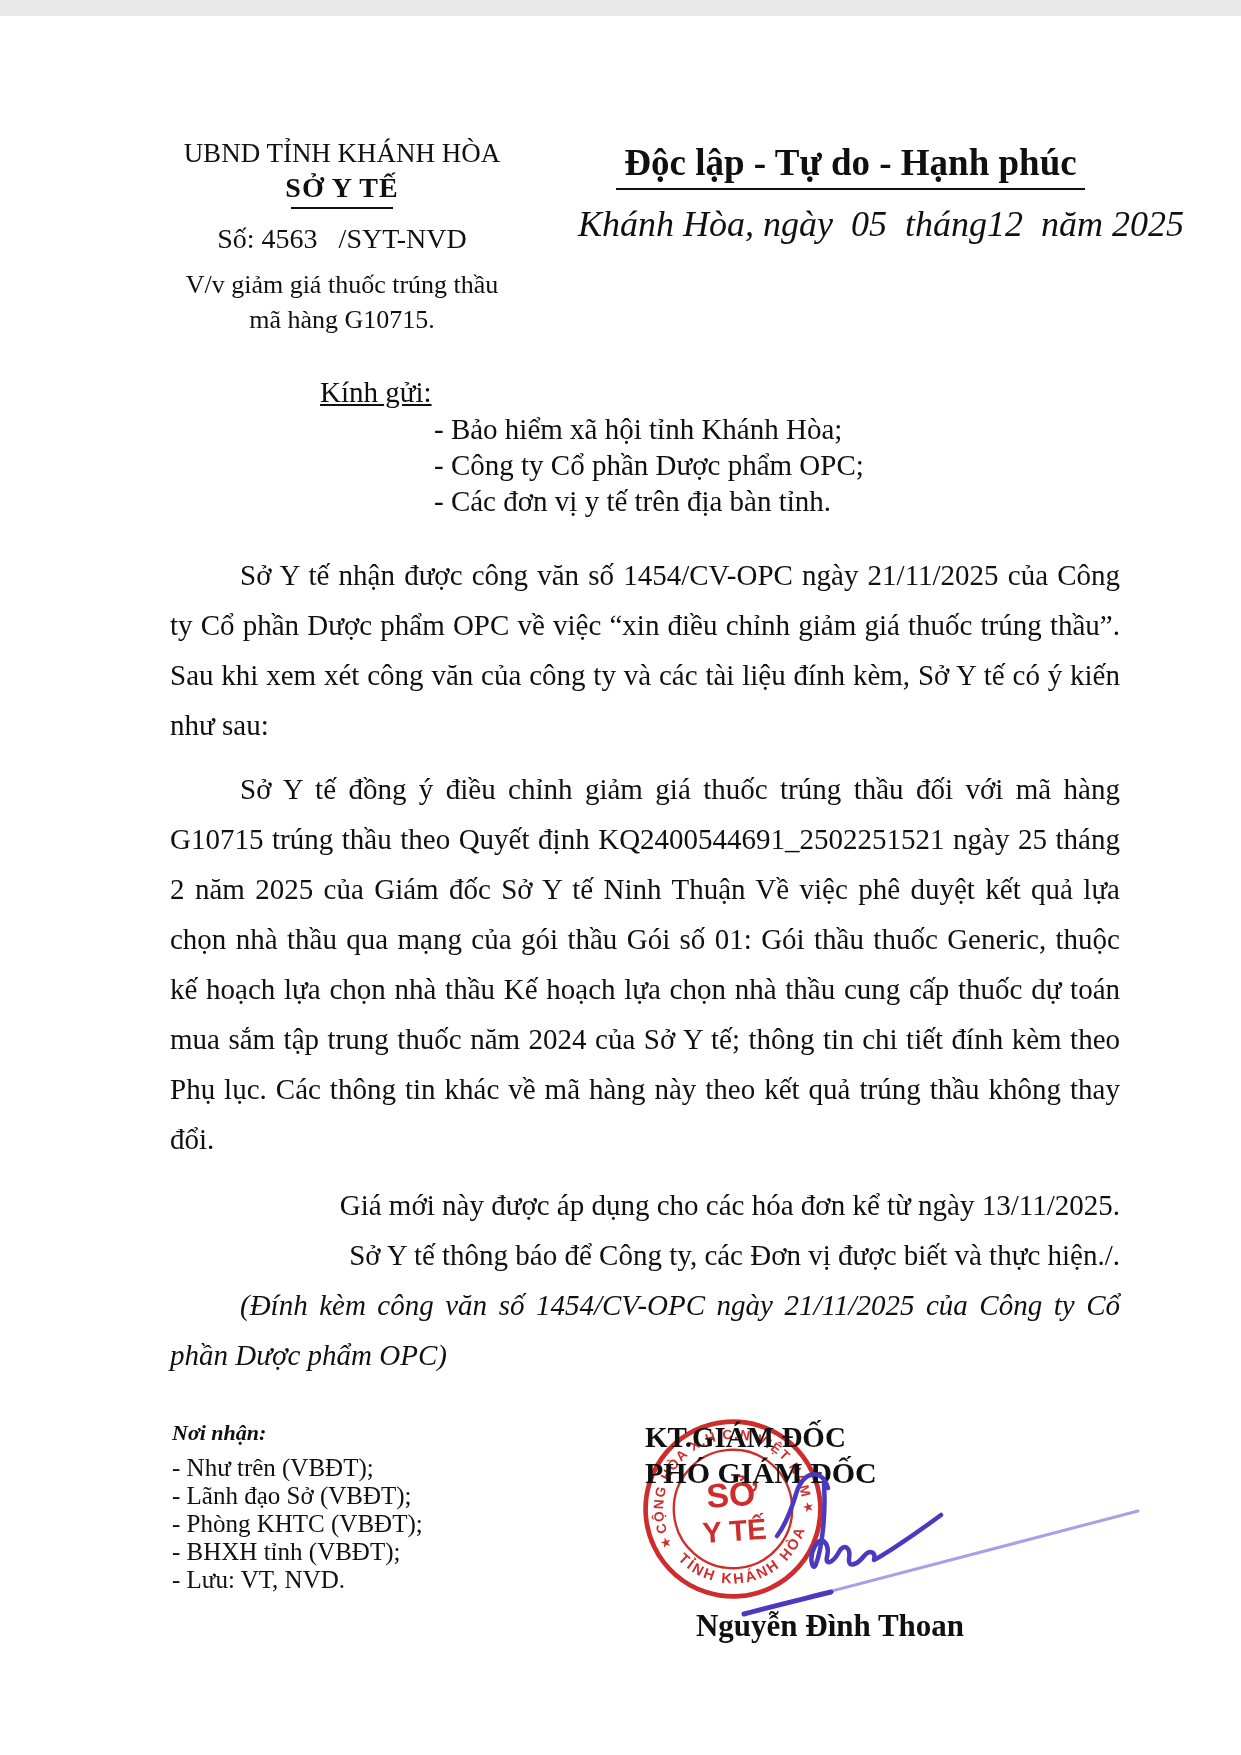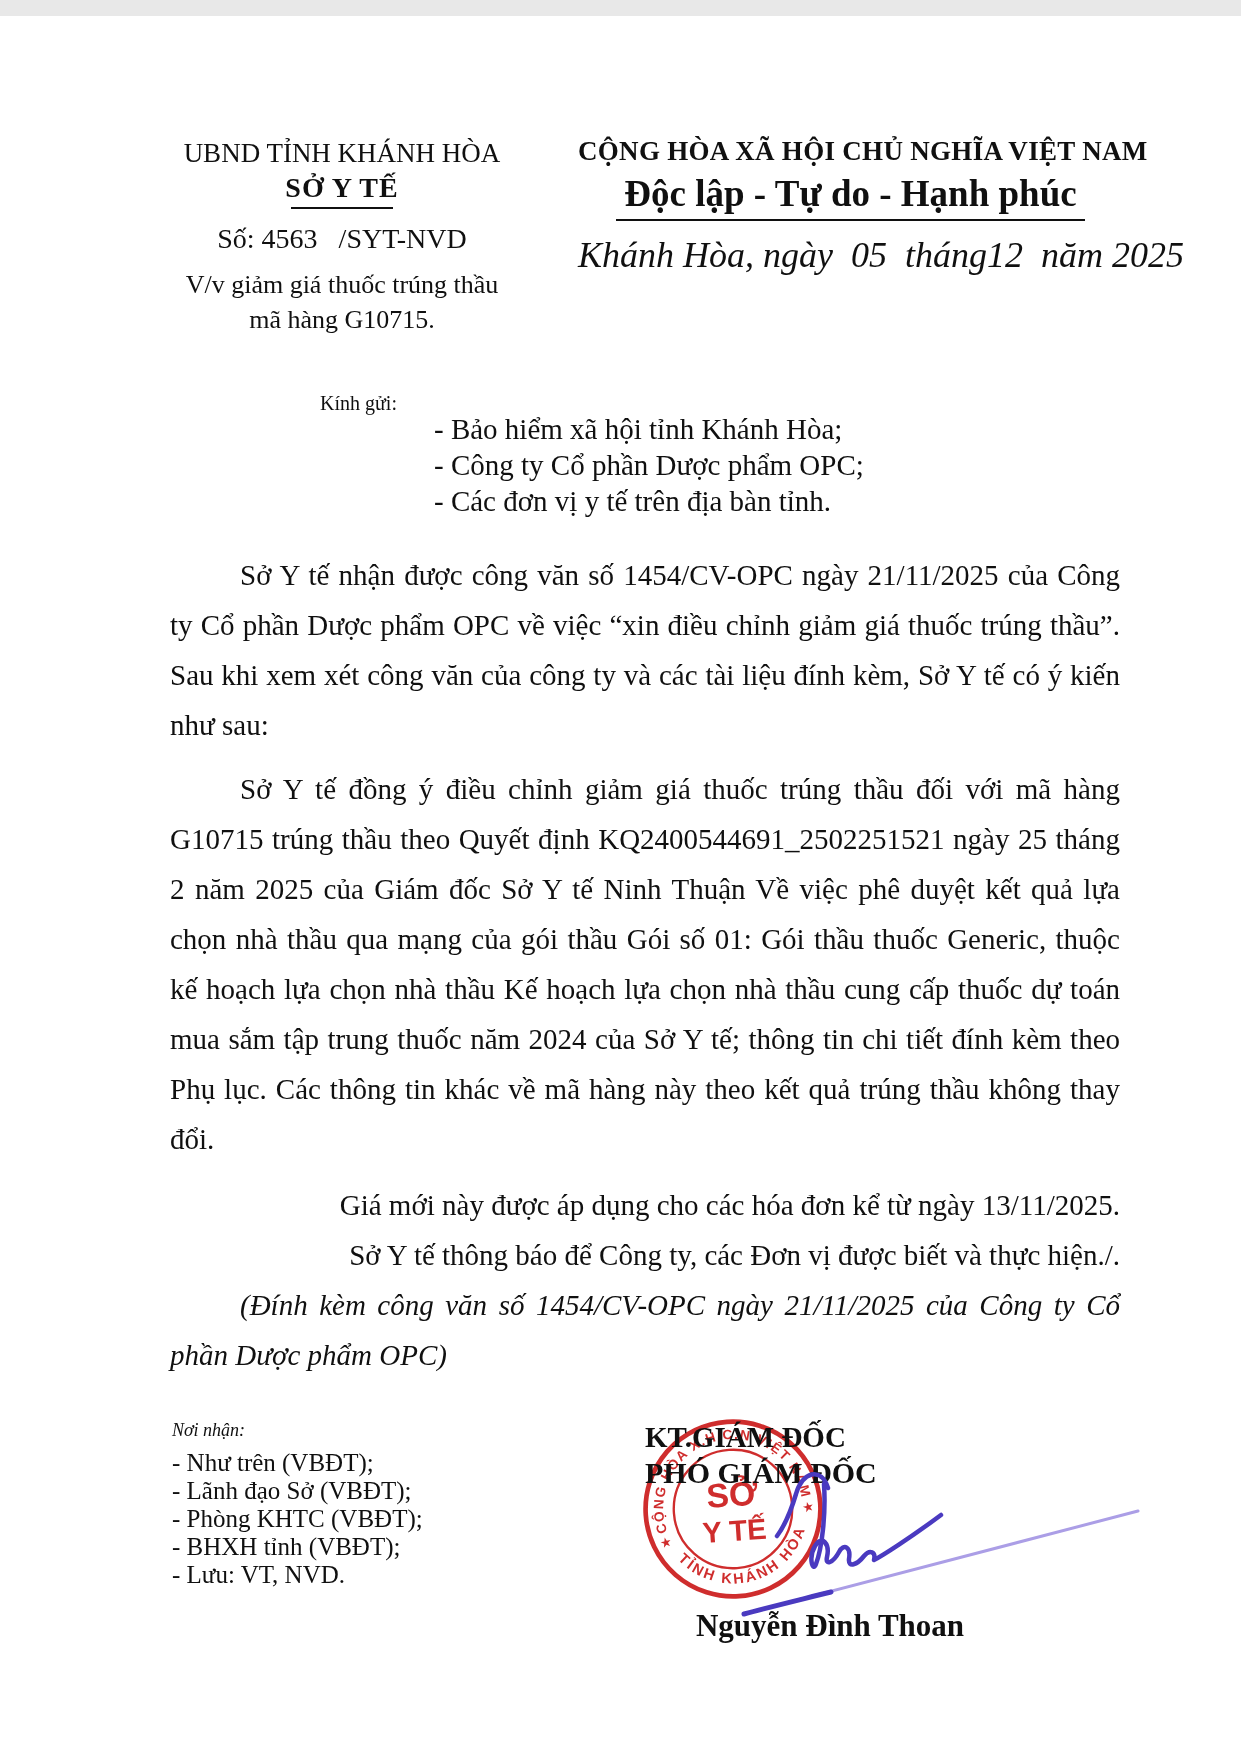--- a/index.html
+++ b/index.html
@@ -22,32 +22,32 @@
   .h-org{font-size:28px;line-height:36px;font-weight:bold;letter-spacing:1px;}
   .h-org-underline{width:102px;height:0;border-bottom:2px solid var(--text);margin:1px auto 0;}
   .h-number{font-size:28px;margin-top:14px;white-space:pre;}
   .h-subject{font-size:26px;line-height:35px;margin-top:12px;}
   .header-right{position:absolute;left:578px;top:120px;width:545px;text-align:center;}
   .n1{font-size:27px;font-weight:bold;white-space:nowrap;letter-spacing:.3px;}
   .n2{display:inline-block;font-size:37px;font-weight:bold;border-bottom:2px solid var(--text);
       padding:0 8px 4px;margin-top:5px;white-space:nowrap;}
   .dateline{font-size:36px;font-style:italic;margin-top:13px;white-space:pre;}
   
-  .kinhgui{position:absolute;left:320px;top:376px;font-size:20px;}
+  .kinhgui{position:absolute;left:320px;top:360px;font-size:29px;text-decoration:underline;}
   .recipient-list{position:absolute;left:434px;top:395px;font-size:29px;line-height:36px;}
   
   .body-block{position:absolute;left:170px;top:534px;width:950px;}
   .p{margin:0;font-size:29px;line-height:50px;text-align:justify;text-indent:70px;}
   .p-2{margin-top:14px;}
   .p-3{margin-top:16px;}
   .p-single{text-align:right;}
   .p-attach{font-style:italic;}
   
   .noinhan{position:absolute;left:172px;top:1404px;}
-  .nn-label{font-size:18px;font-weight:normal;font-style:italic;margin-bottom:8px;}
+  .nn-label{font-size:22px;font-weight:bold;font-style:italic;margin-bottom:8px;}
   .nn-item{font-size:25px;line-height:28px;}
   .sig-titles{position:absolute;left:645px;top:1404px;width:378px;text-align:left;z-index:2;}
   .sig-t1{font-size:29px;font-weight:bold;line-height:34px;white-space:nowrap;}
   .sig-t2{font-size:30px;font-weight:bold;line-height:37px;white-space:nowrap;}
   .signer{position:absolute;left:650px;top:1592px;width:360px;text-align:center;
           font-size:31px;font-weight:bold;z-index:2;white-space:nowrap;}
   
   .stamp{position:absolute;left:639px;top:1399px;width:188px;height:188px;z-index:1;
          opacity:.93;color:var(--stamp-red);transform:rotate(-4deg);}
   .stamp text{font-family:"Liberation Sans","DejaVu Sans",sans-serif;}
@@ -65,21 +65,20 @@
     <div class="h-org">SỞ Y TẾ</div>
     <div class="h-org-underline"></div>
     <div class="h-number">Số: 4563   /SYT-NVD</div>
     <div class="h-subject">
       <div>V/v giảm giá thuốc trúng thầu</div>
       <div>mã hàng G10715.</div>
     </div>
   </div>
 
   <div class="header-right">
-    <div class="n1">CỘNG HÒA XÃ HỘI CHỦ NGHĨA VIỆT NAM</div>
     <div>
       <span class="n2">Độc lập - Tự do - Hạnh phúc</span>
     </div>
     <div class="dateline">Khánh Hòa, ngày  05  tháng12  năm 2025</div>
   </div>
 
   <div class="kinhgui">Kính gửi:</div>
   <div class="recipient-list">
     <div class="recipient-item">- Bảo hiểm xã hội tỉnh Khánh Hòa;</div>
     <div class="recipient-item">- Công ty Cổ phần Dược phẩm OPC;</div>

